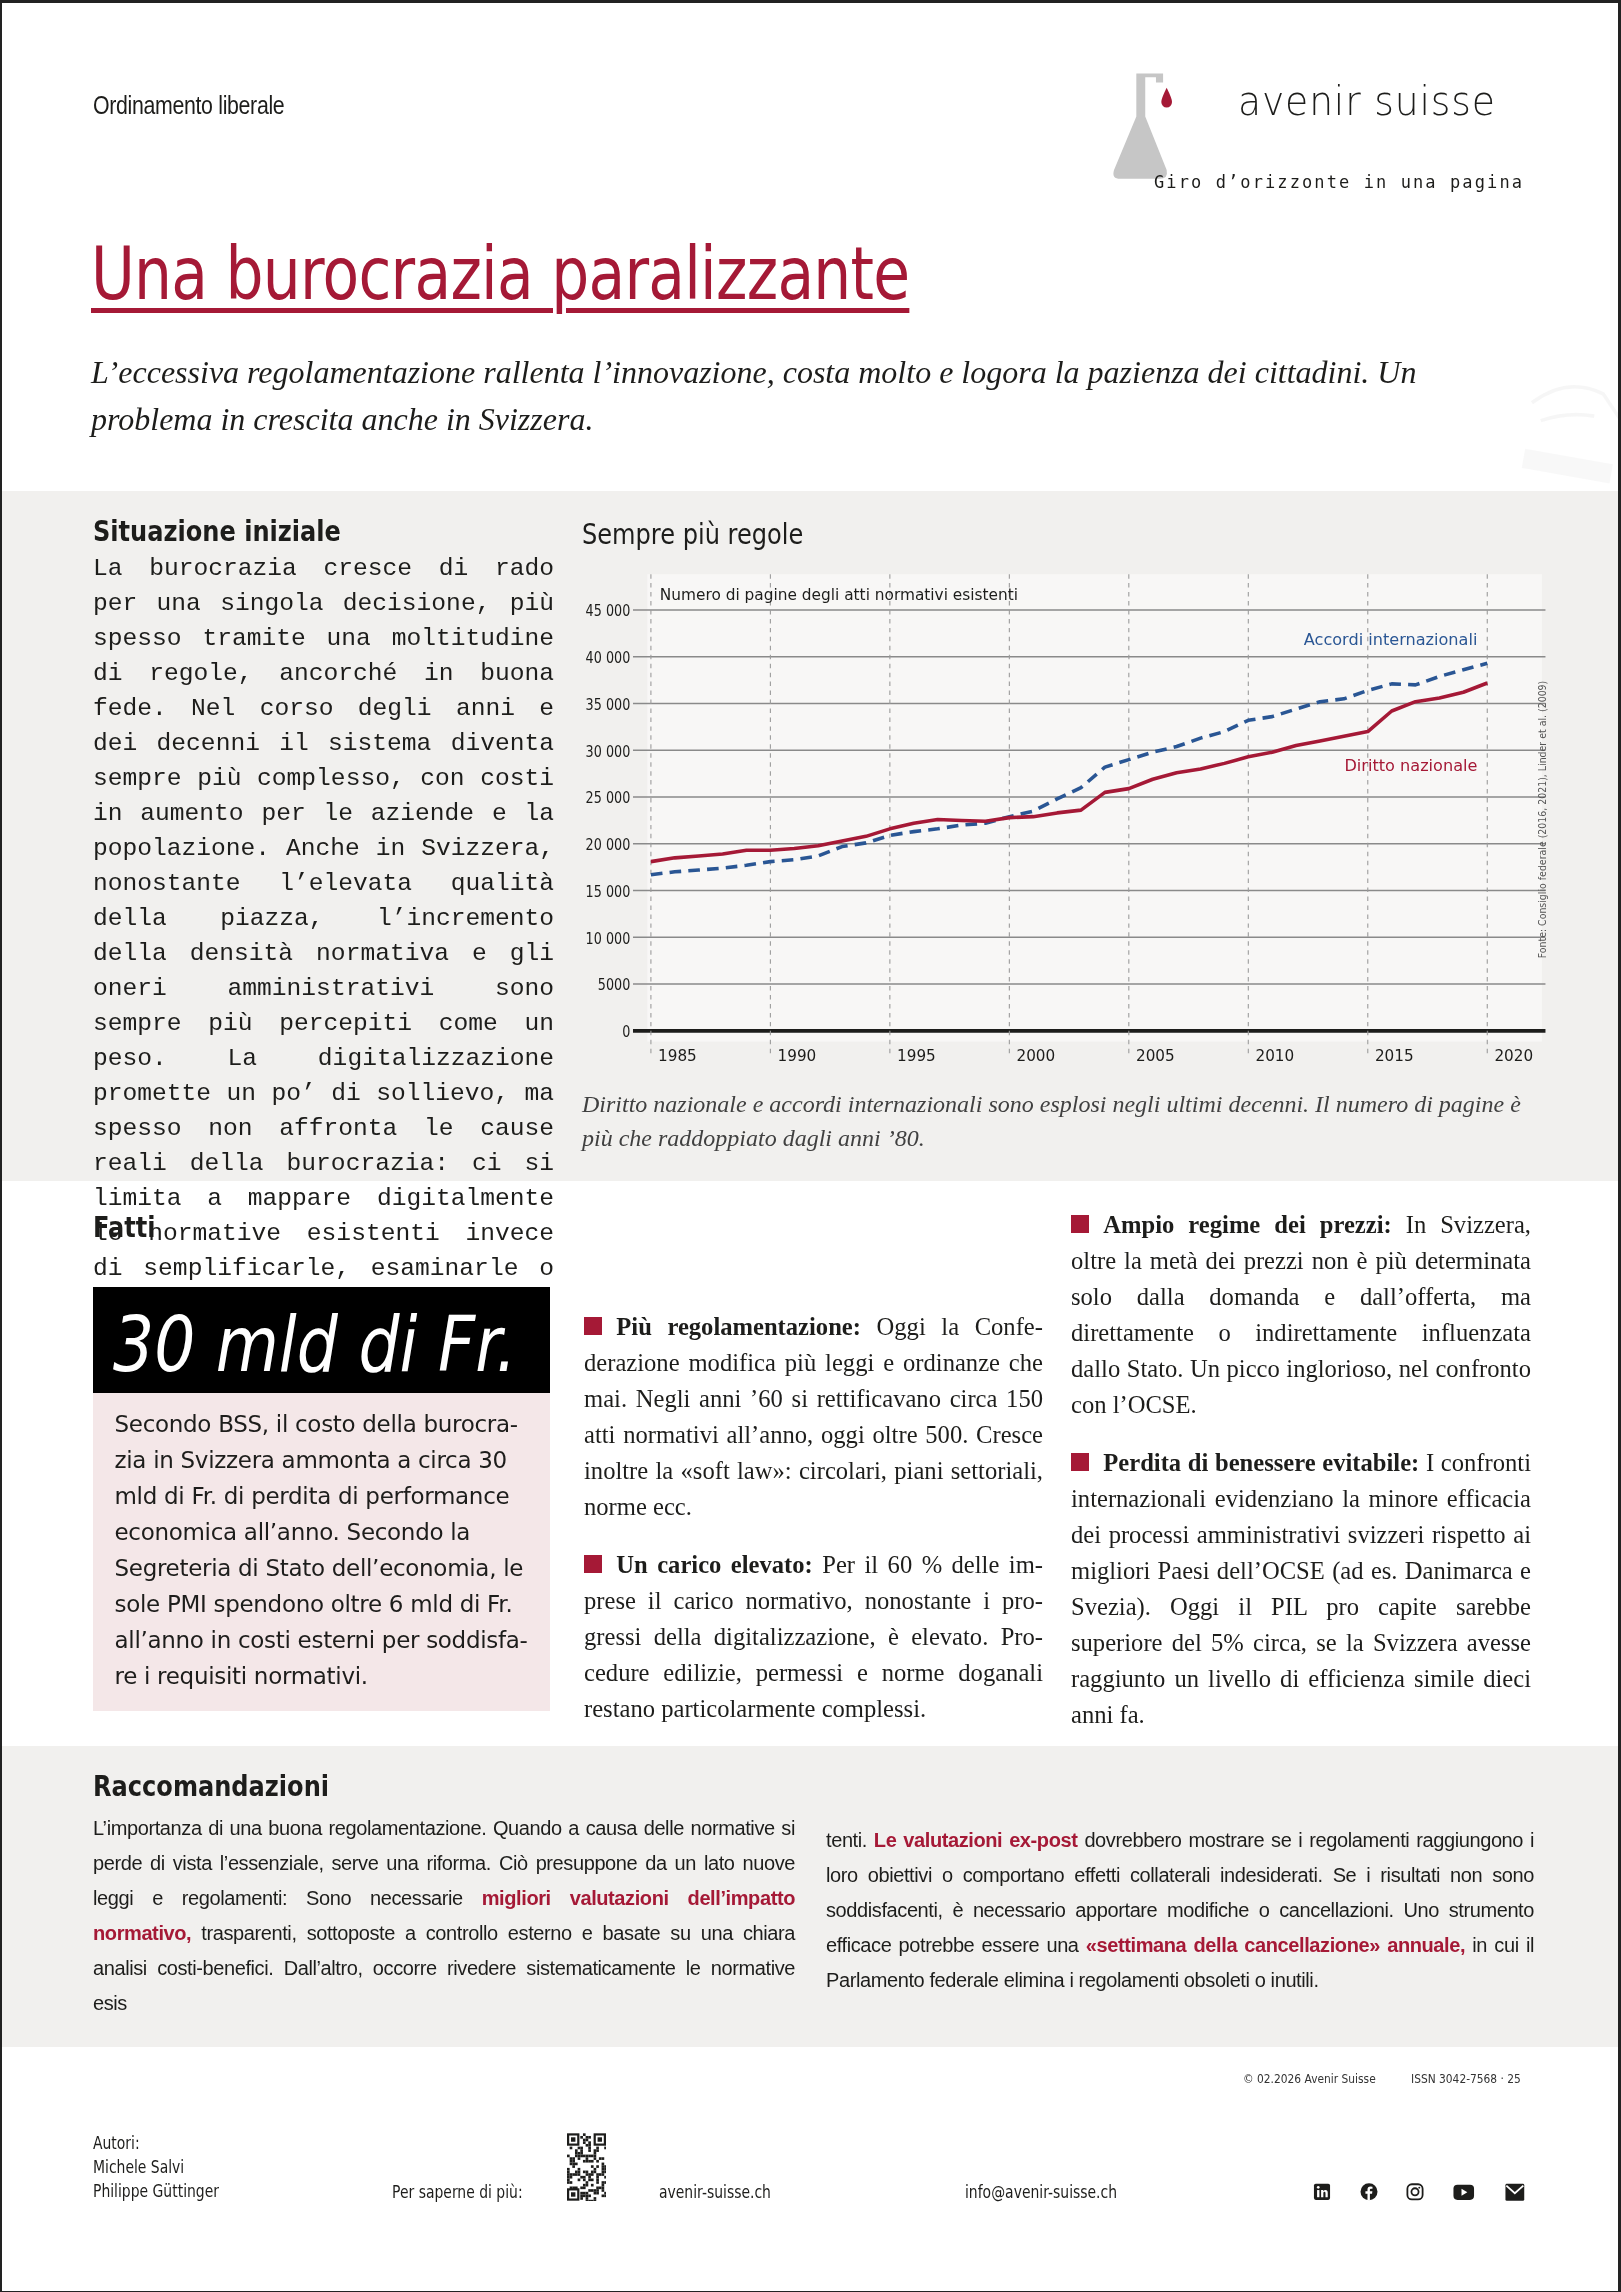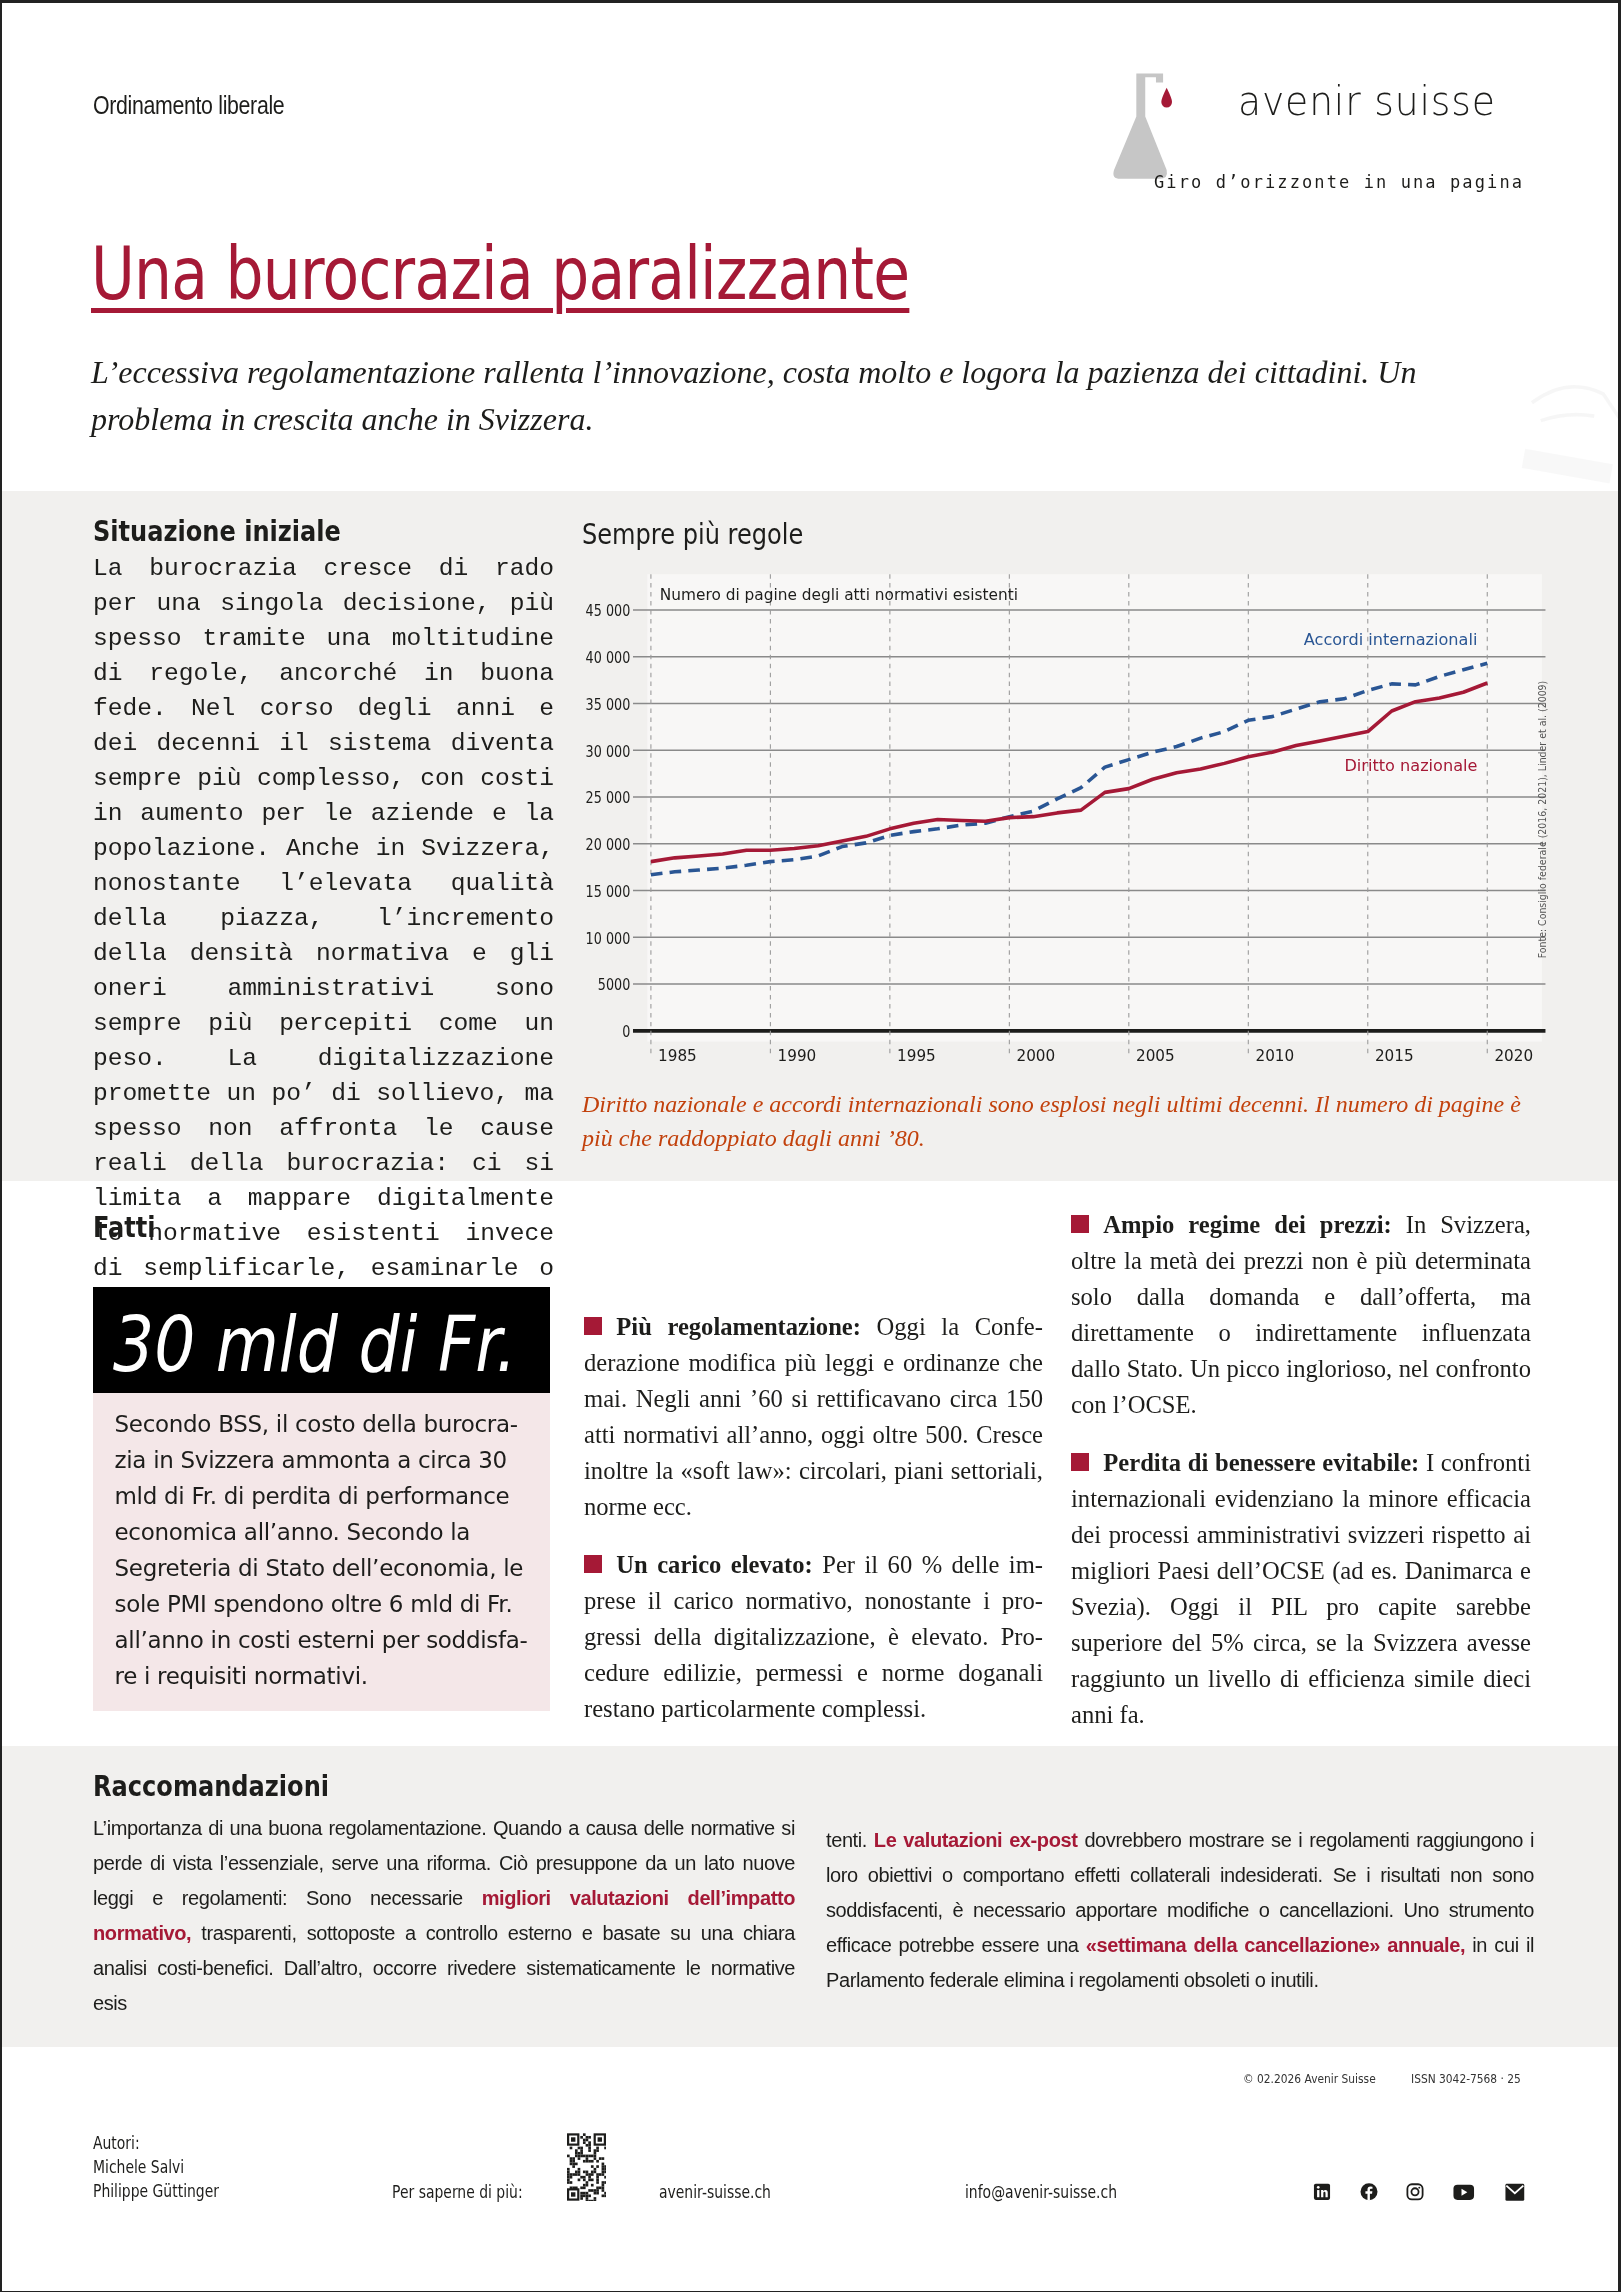--- a/index.html
+++ b/index.html
@@ -19,21 +19,21 @@
   #lede { left: 91px; top: 349px; width: 1397px; font-family: "Liberation Serif", serif; font-style: italic; font-size: 32px; line-height: 47px; color: #1d1d1b; }
   #watermark { left: 1514px; top: 367px; width: 107px; height: 125px; opacity: 0.5; }
 
   
   #band1 { left: 0; top: 491px; width: 1621px; height: 690px; background: #f1f0ee; }
   .h2 { font-family: "DejaVu Sans", sans-serif; font-weight: bold; font-size: 28px; transform: scaleX(0.86); transform-origin: left; white-space: nowrap; color: #1d1d1b; }
   #h-situazione { left: 93px; top: 515px; }
   #situazione-body { left: 93px; top: 551px; width: 461px; font-family: Liberation Mono, monospace; font-size: 24.6px; line-height: 35px; text-align: justify; hyphens: manual; color: #1d1d1b; }
   #h-chart { left: 582px; top: 518px; font-weight: normal; }
   #chart-wrap { left: 573px; top: 573px; width: 985px; height: 502px; }
-  #chart-caption { left: 582px; top: 1087px; width: 958px; font-family: "Liberation Serif", serif; font-style: italic; font-size: 24px; line-height: 34px; color: #c2410c; }
+  #chart-caption { left: 582px; top: 1087px; width: 958px; font-family: "Liberation Serif", serif; font-style: italic; font-size: 24px; line-height: 34px; color: #404040; }
 
   
   #h-fatti { left: 93px; top: 1211px; }
   #fact-box-head { left: 93px; top: 1287px; width: 457px; height: 106px; background: #000000; font-style: italic; }
   #fact-box-head span { position: absolute; left: 19.7px; top: 12.5px; font-family: "DejaVu Sans", sans-serif; font-size: 77px; color: #fff; white-space: nowrap; transform: scaleX(0.84); transform-origin: left; }
   #fact-box-body { left: 93px; top: 1393px; width: 457px; height: 318px; background: #f4e7e8; }
   #fact-box-body p { position: absolute; left: 21.5px; top: 13.4px; width: 421px; font-family: "DejaVu Sans", sans-serif; font-size: 23px; line-height: 36px; color: #1d1d1b; letter-spacing: -0.3px; }
   .fact-col { font-family: "Liberation Serif", serif; font-size: 24.6px; line-height: 36px; text-align: justify; color: #1d1d1b; }
   .fact-col .item { margin-bottom: 21.5px; }
   .fact-col .bullet { display: inline-block; width: 18px; height: 18px; background: #a51936; margin-right: 14.3px; vertical-align: 0px; }

